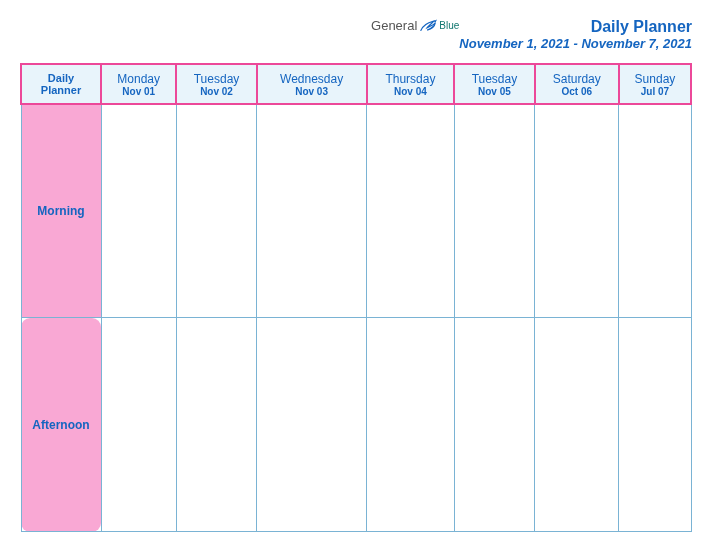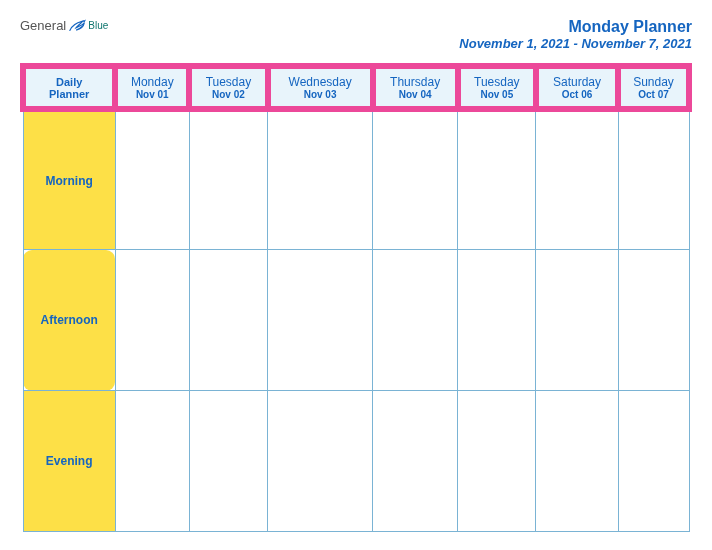--- a/index.html
+++ b/index.html
@@ -10,20 +10,21 @@
       font-family: Arial, sans-serif;
       overflow: hidden;
     }
     .page {
       width: 712px;
       height: 550px;
       background: #fff;
       padding: 18px 20px 18px 20px;
       display: flex;
       flex-direction: column;
+      align-items: flex-end;
     }
     .header {
       display: flex;
       justify-content: space-between;
       align-items: flex-start;
       margin-bottom: 12px;
     }
     .logo-area {
       display: flex;
       flex-direction: column;
@@ -71,41 +72,41 @@
     .planner-table th, .planner-table td {
       border: 1px solid #7ab3d4;
     }
     .planner-table thead tr th {
       background: #e8f4fb;
       text-align: center;
       padding: 6px 0;
       font-size: 12px;
       font-weight: bold;
       color: #1565c0;
-      border: 6px solid #ec4899;
+      border: 2px solid #ec4899;
     }
     .th-day-name {
       font-size: 12px;
       font-weight: normal;
       color: #1565c0;
     }
     .th-date {
       font-size: 10px;
       font-weight: bold;
       color: #1565c0;
     }
     .planner-table .col-label {
-      background: #fde047;
+      background: #f9a8d4;
       width: 80px;
       min-width: 70px;
       text-align: center;
       font-size: 12px;
       font-weight: bold;
       color: #1565c0;
-      padding: 10px 17px;
+      padding: 10px 5px;
       vertical-align: middle;
     }
     .planner-table .col-header-label {
       font-size: 11px;
       font-weight: bold;
       color: #1565c0;
       background: #e8f4fb;
     }
     .planner-table .day-cell {
       background: #fff;
@@ -125,21 +126,21 @@
       <div class="logo-text">
         <span class="logo-general">General</span>
         <svg class="logo-bird" viewBox="0 0 22 16" fill="none">
           <path d="M2 14 C4 8, 10 4, 18 2 C15 6, 12 7, 10 10 C14 8, 18 7, 20 4 C19 9, 15 12, 10 13 C13 12, 16 10, 18 8" stroke="#1565c0" stroke-width="1.5" fill="none"></path>
           <path d="M18 2 L22 0 L20 4 Z" fill="#1565c0"></path>
         </svg>
         <span class="logo-blue">Blue</span>
       </div>
     </div>
     <div class="title-area">
-      <div class="title-main">Monday Planner</div>
+      <div class="title-main">Daily Planner</div>
       <div class="title-date">November 1, 2021 - November 7, 2021</div>
     </div>
   </div>
 
   <table class="planner-table">
     <thead>
       <tr class="header-row">
         <th class="col-header-label">
           <span>Daily</span><br>
           <span>Planner</span>
@@ -163,47 +164,37 @@
         <th>
           <div class="th-day-name">Tuesday</div>
           <div class="th-date">Nov 05</div>
         </th>
         <th>
           <div class="th-day-name">Saturday</div>
           <div class="th-date">Oct 06</div>
         </th>
         <th>
           <div class="th-day-name">Sunday</div>
-          <div class="th-date">Oct 07</div>
+          <div class="th-date">Jul 07</div>
         </th>
       </tr>
     </thead>
     <tbody>
       <tr class="row-morning">
         <td class="col-label">Morning</td>
         <td class="day-cell"></td>
         <td class="day-cell"></td>
         <td class="day-cell"></td>
         <td class="day-cell"></td>
         <td class="day-cell"></td>
         <td class="day-cell"></td>
         <td class="day-cell"></td>
       </tr>
       <tr class="row-afternoon">
         <td class="col-label">Afternoon</td>
-        <td class="day-cell"></td>
-        <td class="day-cell"></td>
-        <td class="day-cell"></td>
-        <td class="day-cell"></td>
-        <td class="day-cell"></td>
-        <td class="day-cell"></td>
-        <td class="day-cell"></td>
-      </tr>
-      <tr class="row-evening">
-        <td class="col-label">Evening</td>
         <td class="day-cell"></td>
         <td class="day-cell"></td>
         <td class="day-cell"></td>
         <td class="day-cell"></td>
         <td class="day-cell"></td>
         <td class="day-cell"></td>
         <td class="day-cell"></td>
       </tr>
     </tbody>
   </table>

